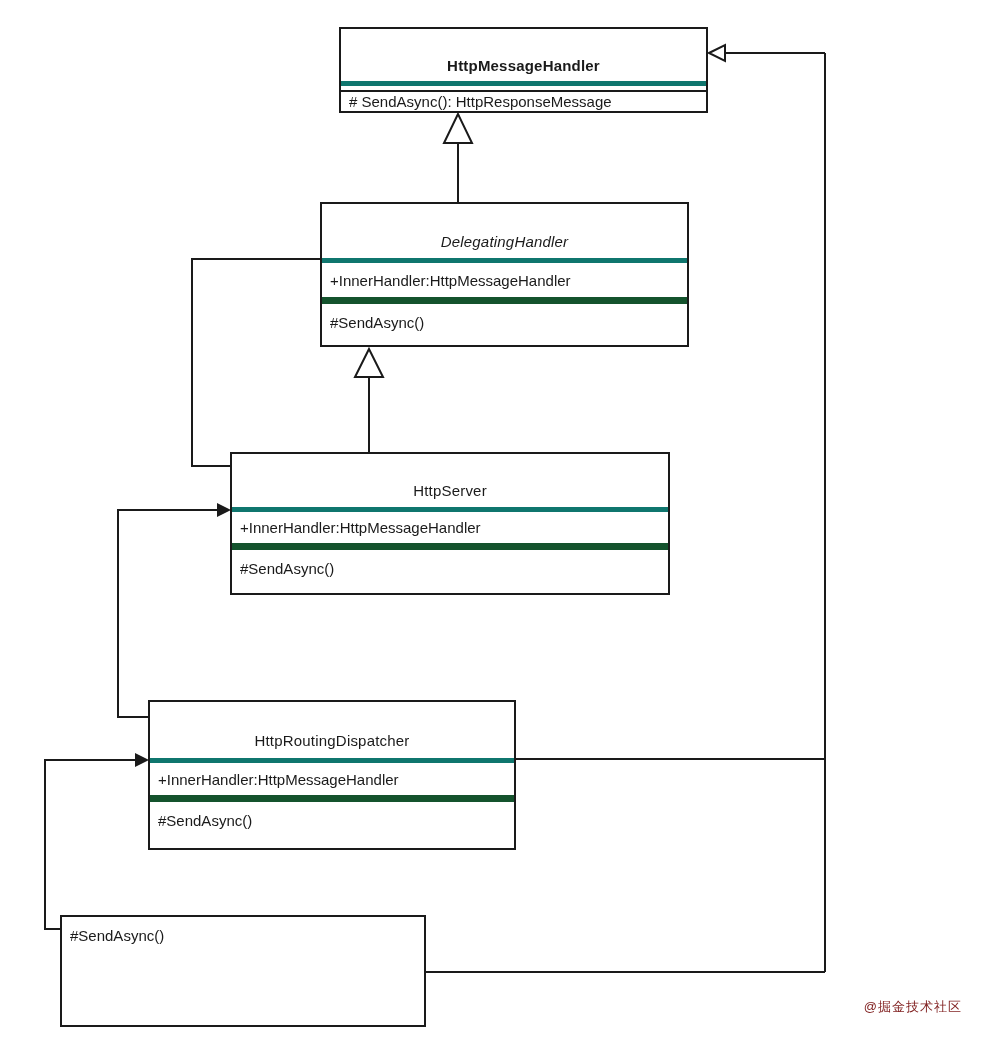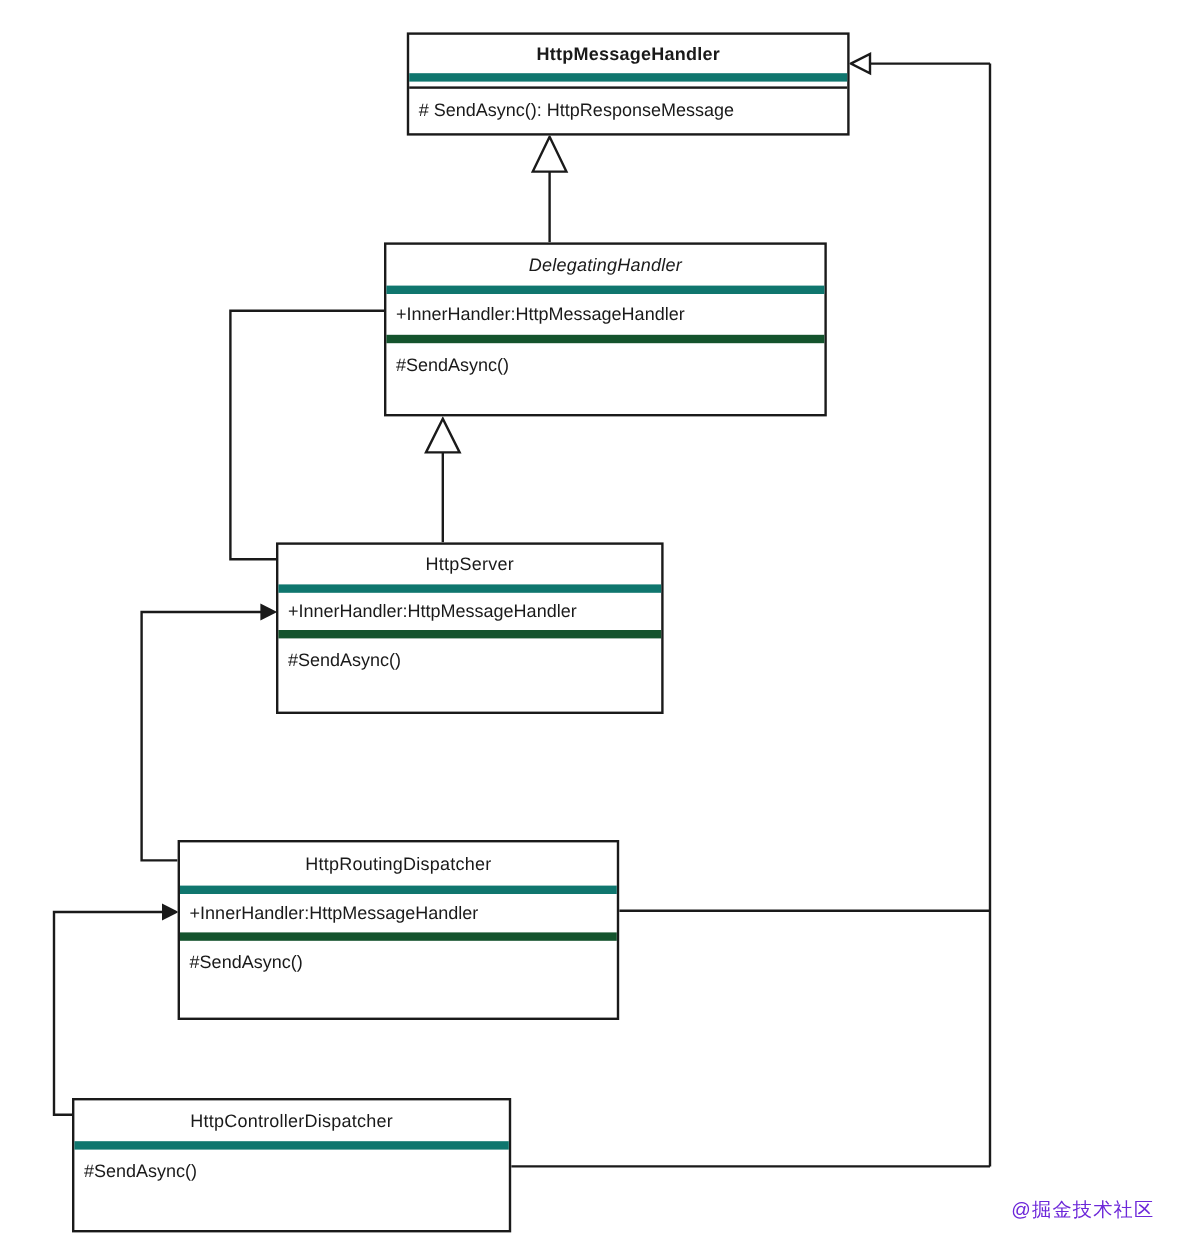--- a/index.html
+++ b/index.html
@@ -25,26 +25,27 @@
   .uml-class {
     position: absolute;
     box-sizing: border-box;
     border: 2px solid #1a1a1a;
     background: #ffffff;
     display: flex;
     flex-direction: column;
   }
   .uml-title {
     flex: 0 0 auto;
-    border-bottom: 7px solid #0f766e;
+    border-bottom: 5px solid #0f766e;
     display: flex;
     align-items: center;
     justify-content: center;
     font-size: 15px;
     letter-spacing: 0.2px;
+    margin-top: 20px;
   }
   .uml-title.bold { font-weight: bold; }
   .uml-title.italic { font-style: italic; }
   .uml-empty-compartment {
     flex: 0 0 auto;
     height: 4px;
     border-bottom: 2px solid #1a1a1a;
   }
   .uml-member {
     font-size: 15px;
@@ -65,34 +66,34 @@
     display: flex;
     align-items: center;
     padding-top: 0;
   }
   
   #box-httpmessagehandler      { left: 339px; top: 27px;  width: 369px; height: 86px; }
   #box-httpmessagehandler .uml-title { height: 32px; }
   #box-delegatinghandler       { left: 320px; top: 202px; width: 369px; height: 145px; }
   #box-delegatinghandler .uml-title { height: 34px; }
   #box-delegatinghandler .uml-attr  { height: 41px; }
-  #box-httpserver              { left: 230px; top: 452px; width: 323px; height: 143px; }
+  #box-httpserver              { left: 230px; top: 452px; width: 440px; height: 143px; }
   #box-httpserver .uml-title { height: 33px; }
   #box-httpserver .uml-attr  { height: 38px; }
   #box-httproutingdispatcher  { left: 148px; top: 700px; width: 368px; height: 150px; }
   #box-httproutingdispatcher .uml-title { height: 36px; text-align: center; }
   #box-httproutingdispatcher .uml-attr  { height: 39px; }
   #box-httpcontrollerdispatcher { left: 60px; top: 915px; width: 366px; height: 112px; }
   #box-httpcontrollerdispatcher .uml-title { height: 34px; }
   .watermark {
     position: absolute;
     right: 22px;
     top: 998px;
-    font-size: 16px;
-    color: #6d28d9;
+    font-size: 13px;
+    color: #7f1d1d;
     letter-spacing: 1px;
   }
 </style>
 </head>
 <body>
 
 <div class="canvas">
 
   <svg class="connector-layer" width="984" height="1046" viewBox="0 0 984 1046">
 
@@ -148,19 +149,18 @@
     <div class="uml-member uml-method">#SendAsync()</div>
   </div>
 
   <div class="uml-class" id="box-httproutingdispatcher">
     <div class="uml-title">HttpRoutingDispatcher</div>
     <div class="uml-member uml-attr">+InnerHandler:HttpMessageHandler</div>
     <div class="uml-member uml-method">#SendAsync()</div>
   </div>
 
   <div class="uml-class" id="box-httpcontrollerdispatcher">
-    <div class="uml-title">HttpControllerDispatcher</div>
     <div class="uml-member uml-method">#SendAsync()</div>
   </div>
 
   <div class="watermark">@掘金技术社区</div>
 
 </div>
 
 </body></html>

